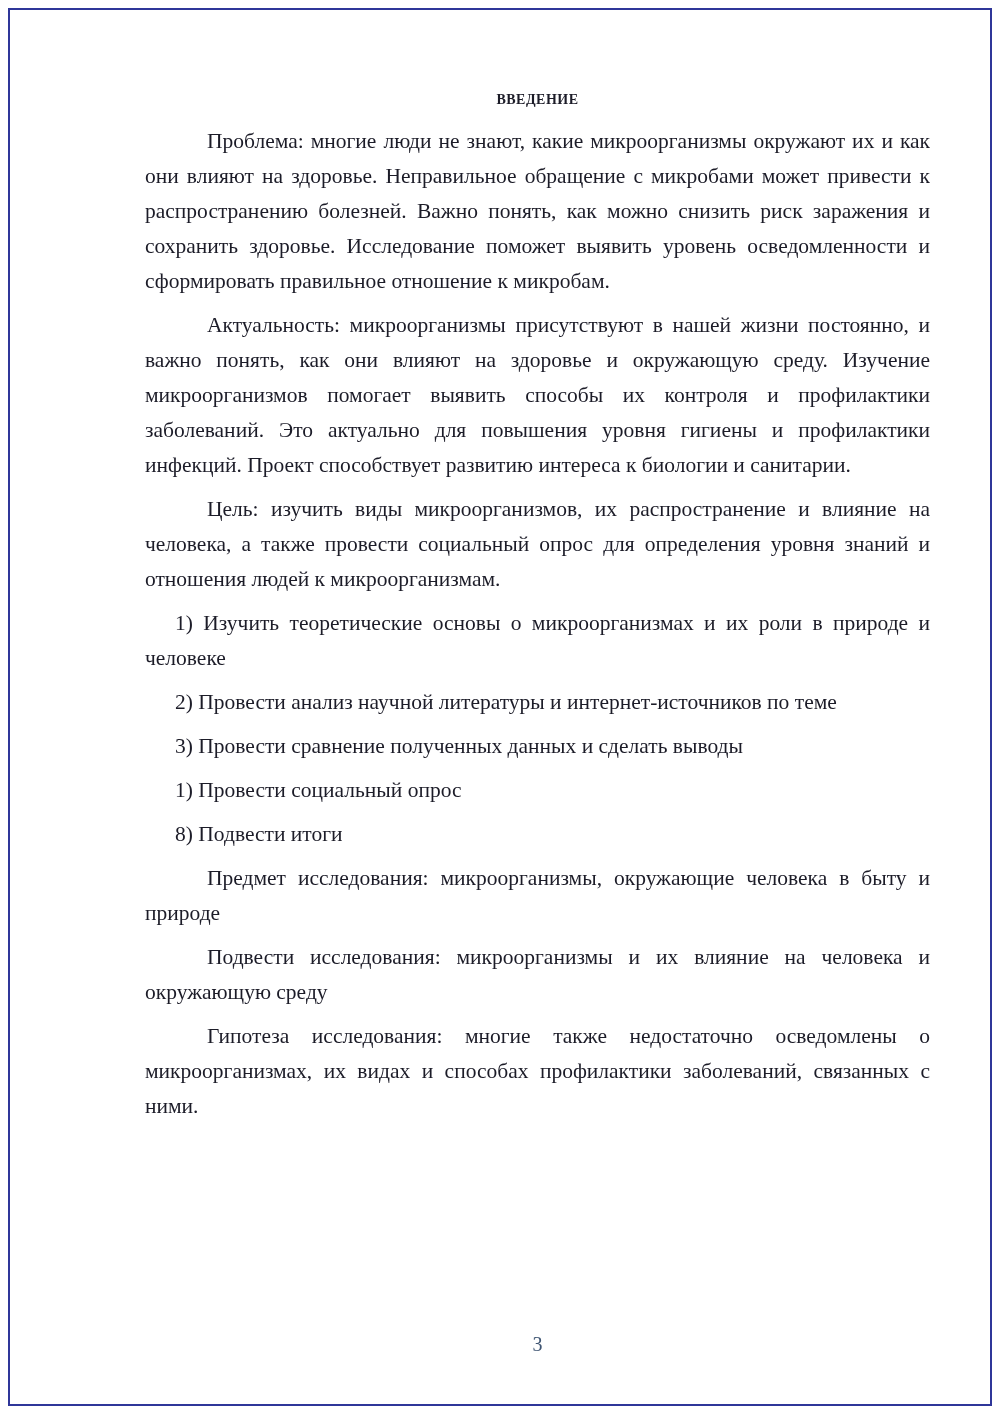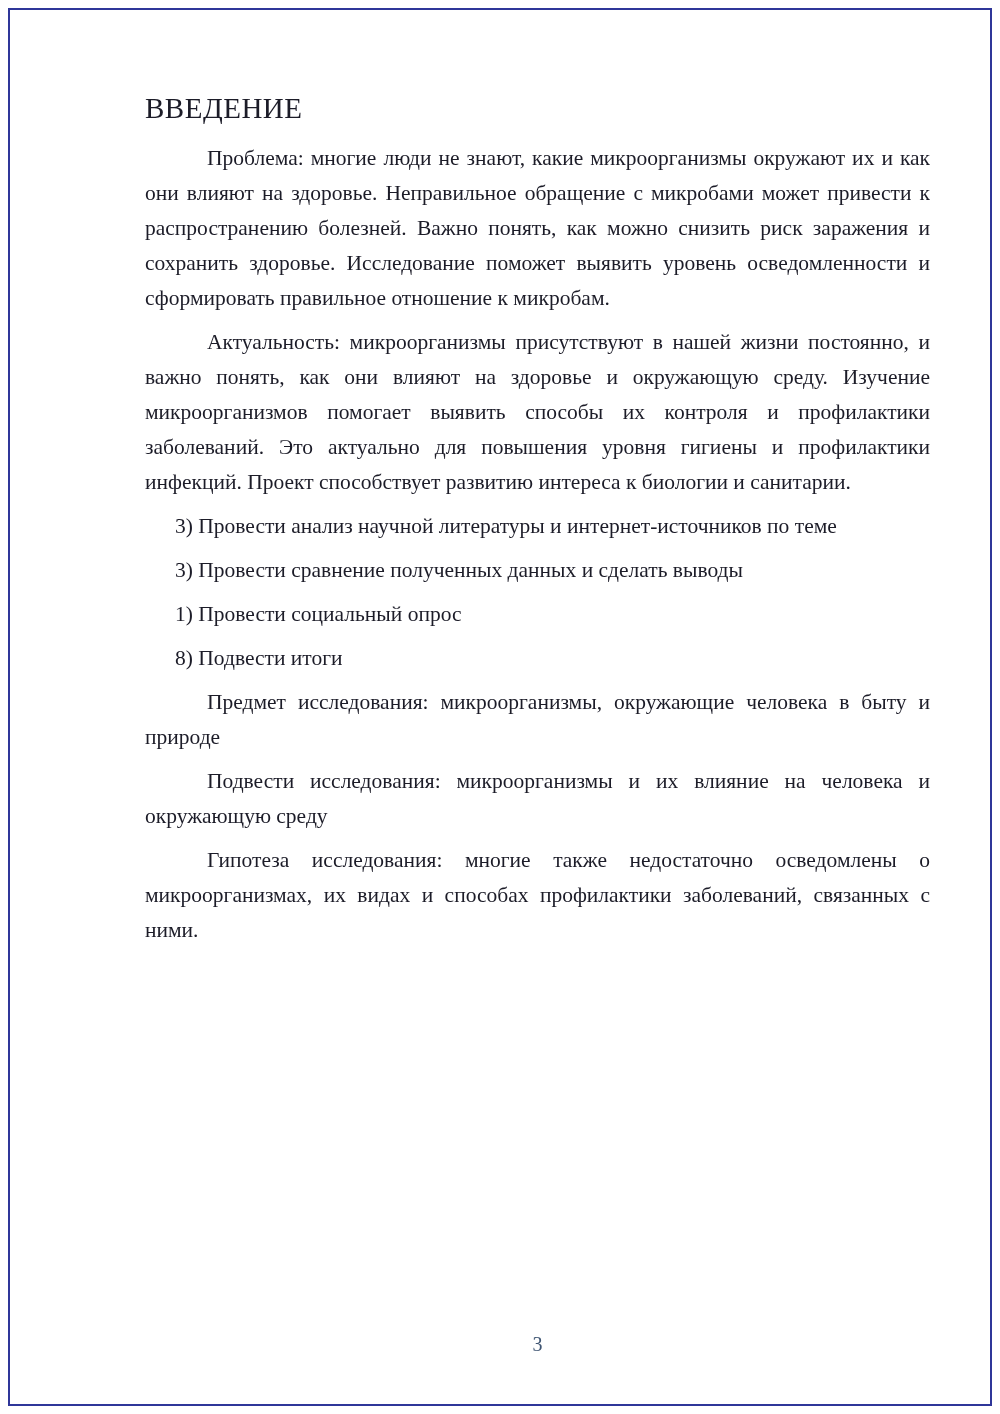--- a/index.html
+++ b/index.html
@@ -24,23 +24,23 @@
     border: 2px solid var(--frame, #2f3699);
     pointer-events: none;
   }
   .content {
     position: absolute;
     top: 92px;
     left: 145px;
     width: 785px;
   }
   h1.doc-title {
-    font-size: 29px;
-    font-weight: normal;
-    text-align: left;
+    font-size: 14px;
+    font-weight: bold;
+    text-align: center;
     margin: 0 0 16px 0;
     letter-spacing: 0.5px;
   }
   p.para {
     font-size: 21.5px;
     line-height: 35px;
     margin: 0 0 9px 0;
     text-align: justify;
     text-align-last: left;
   }
@@ -64,22 +64,24 @@
 </head>
 <body>
 
 <div class="frame"></div>
 
 <div class="content">
   <h1 class="doc-title">ВВЕДЕНИЕ</h1>
 
   <p class="para indent">Проблема: многие люди не знают, какие микроорганизмы окружают их и как они влияют на здоровье. Неправильное обращение с микробами может привести к распространению болезней. Важно понять, как можно снизить риск заражения и сохранить здоровье. Исследование поможет выявить уровень осведомленности и сформировать правильное отношение к микробам.</p>
   <p class="para indent">Актуальность: микроорганизмы присутствуют в нашей жизни постоянно, и важно понять, как они влияют на здоровье и окружающую среду. Изучение микроорганизмов помогает выявить способы их контроля и профилактики заболеваний. Это актуально для повышения уровня гигиены и профилактики инфекций. Проект способствует развитию интереса к биологии и санитарии.</p>
+  <p class="para indent">Цель: изучить виды микроорганизмов, их распространение и влияние на человека, а также провести социальный опрос для определения уровня знаний и отношения людей к микроорганизмам.</p>
 
-  <p class="para task">3) Провести анализ научной литературы и интернет-источников по теме</p>
+  <p class="para task">1) Изучить теоретические основы о микроорганизмах и их роли в природе и человеке</p>
+  <p class="para task">2) Провести анализ научной литературы и интернет-источников по теме</p>
   <p class="para task">3) Провести сравнение полученных данных и сделать выводы</p>
   <p class="para task">1) Провести социальный опрос</p>
   <p class="para task">8) Подвести итоги</p>
 
   <p class="para indent">Предмет исследования: микроорганизмы, окружающие человека в быту и природе</p>
   <p class="para indent">Подвести исследования: микроорганизмы и их влияние на человека и окружающую среду</p>
   <p class="para indent">Гипотеза исследования: многие также недостаточно осведомлены о микроорганизмах, их видах и способах профилактики заболеваний, связанных с ними.</p>
 </div>
 
 <div class="page-number">3</div>

